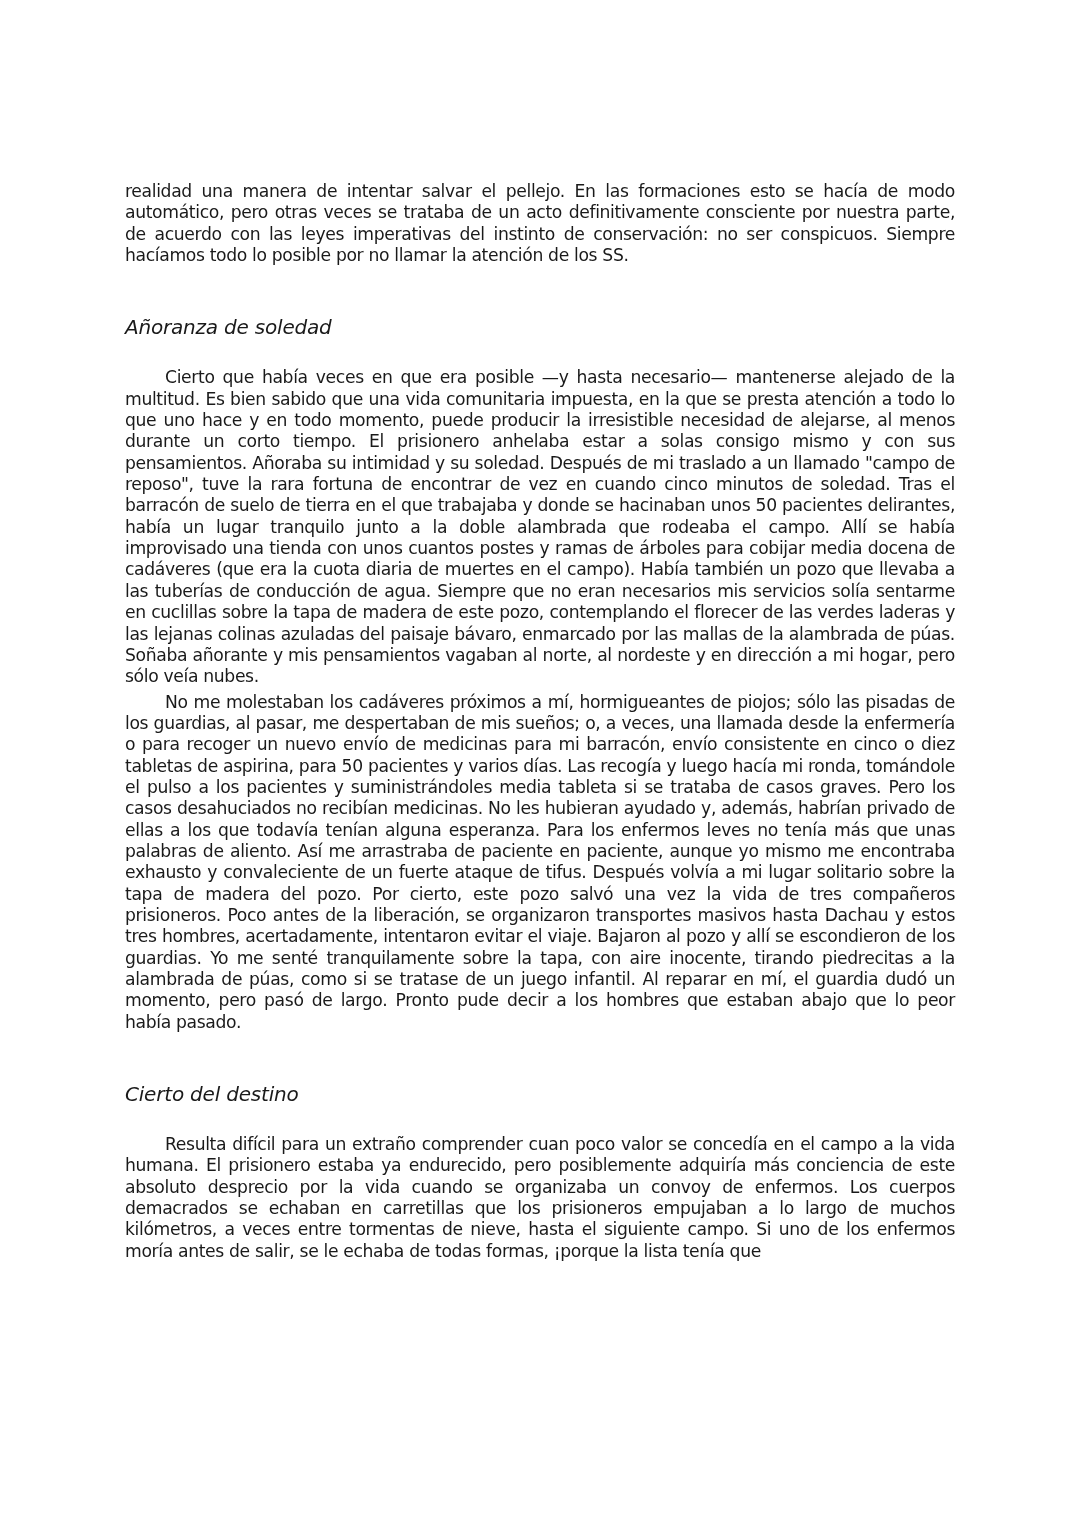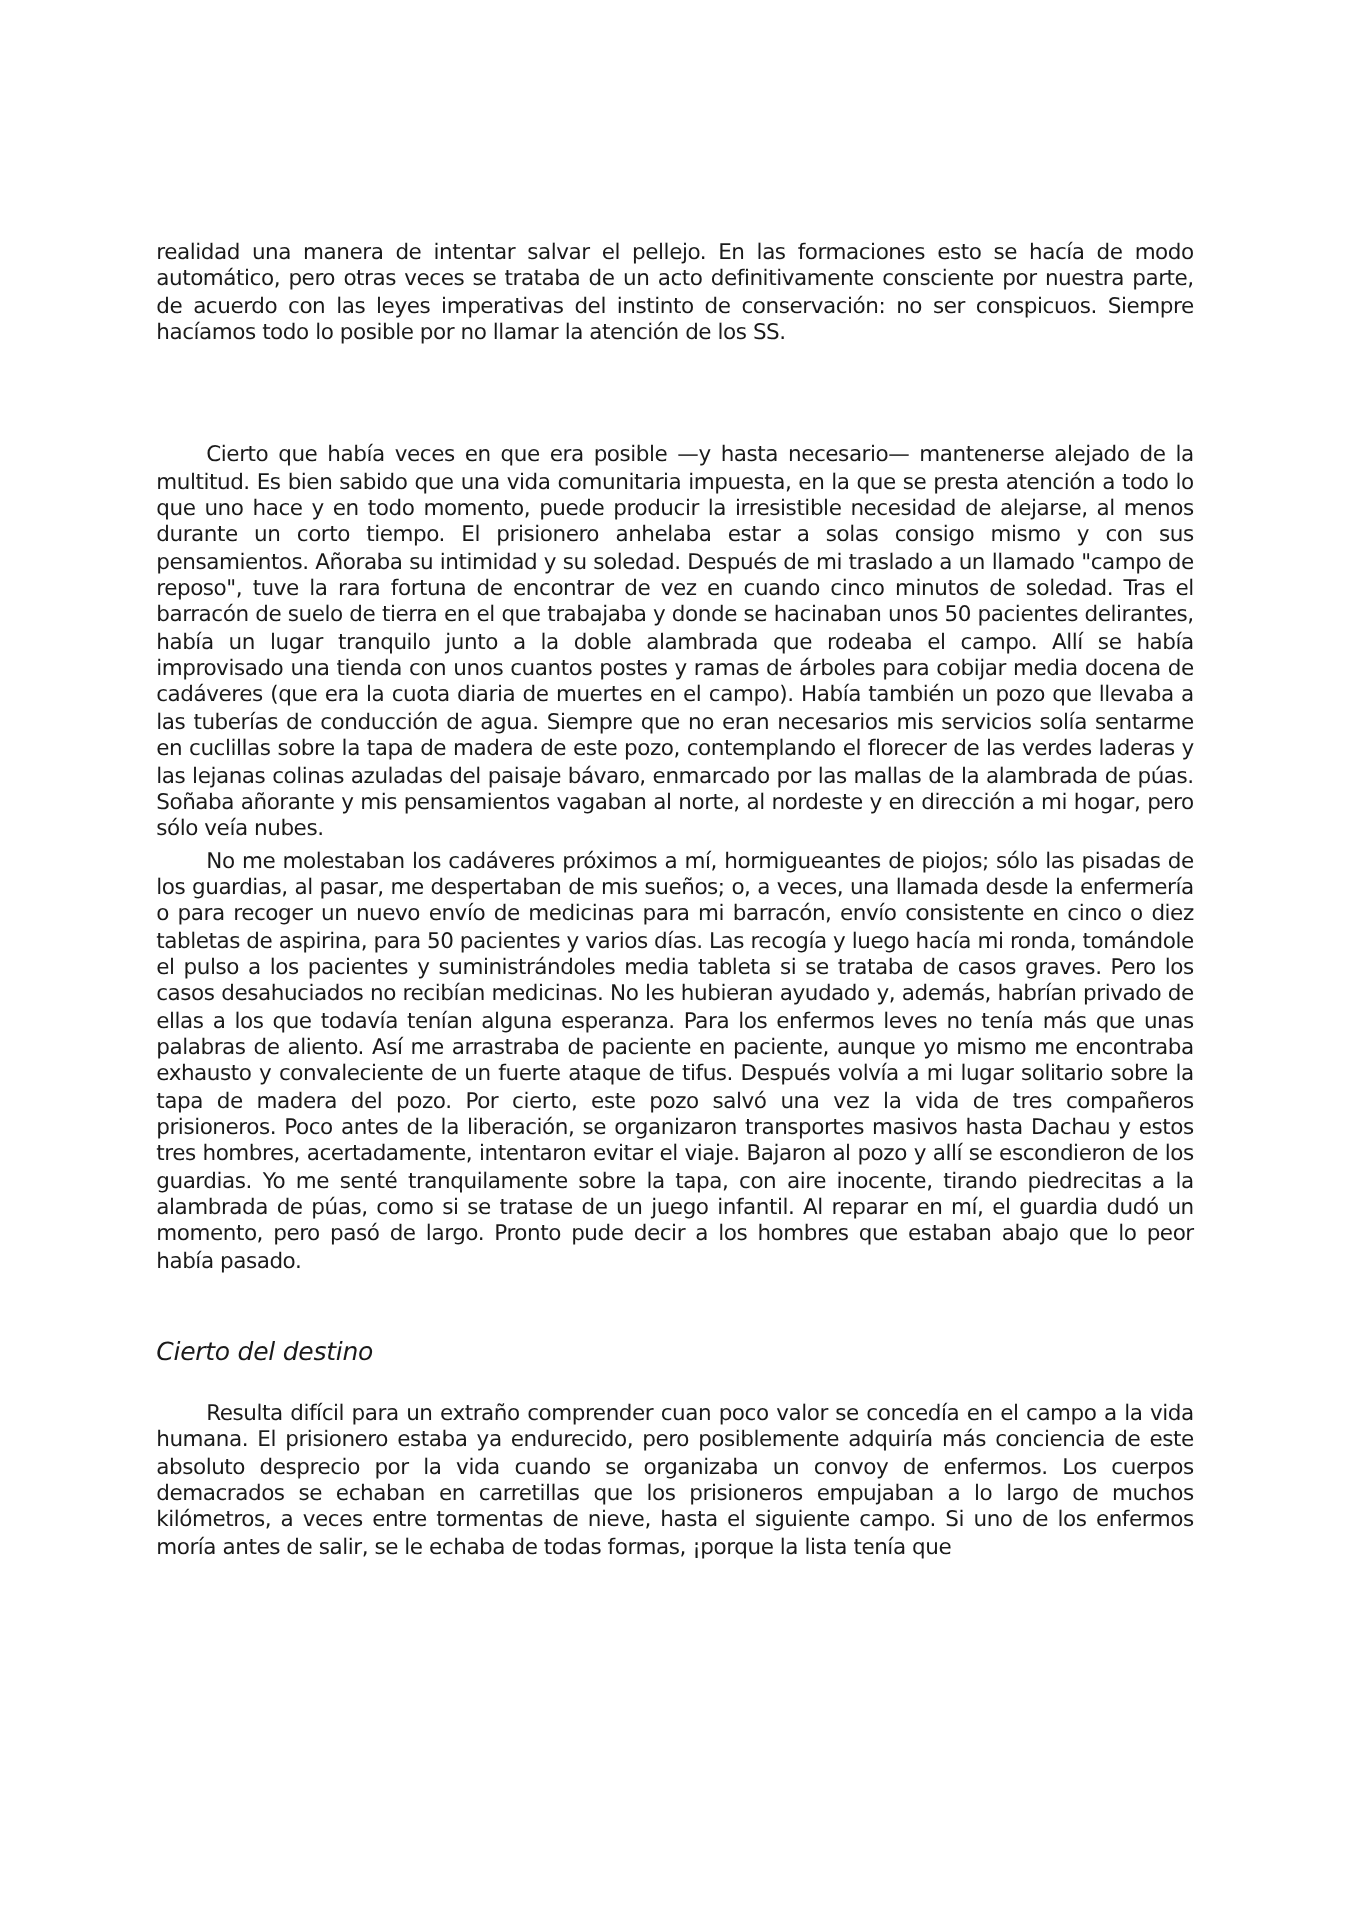--- a/index.html
+++ b/index.html
@@ -11,21 +11,21 @@
       width: 1080px;
       height: 1528px;
       position: relative;
       overflow: hidden;
       font-family: "DejaVu Sans", sans-serif;
       color: #1a1a1a;
     }
     .page {
       position: absolute;
       left: 125px;
-      top: 192px;
+      top: 181px;
       width: 830px;
     }
     p.body-text {
       margin: 0;
       font-size: 17.2px;
       line-height: 21.35px;
       text-align: justify;
       letter-spacing: -0.35px;
       word-spacing: 0px;
     }
@@ -48,20 +48,21 @@
 </head>
 <body>
 
 <div class="page">
 
   <p class="body-text">realidad una manera de intentar salvar el pellejo. En las formaciones esto se hacía de modo automático, pero otras veces se trataba de un acto definitivamente consciente por nuestra parte, de acuerdo con las leyes imperativas del instinto de conservación: no ser conspicuos. Siempre hacíamos todo lo posible por no llamar la atención de los SS.</p>
 
   <div class="gap-before-heading-1"></div>
 
   <section>
+    <h2 class="section-heading">Añoranza de soledad</h2>
     <div class="gap-after-heading"></div>
     <p class="body-text indent">Cierto que había veces en que era posible —y hasta necesario— mantenerse alejado de la multitud. Es bien sabido que una vida comunitaria impuesta, en la que se presta atención a todo lo que uno hace y en todo momento, puede producir la irresistible necesidad de alejarse, al menos durante un corto tiempo. El prisionero anhelaba estar a solas consigo mismo y con sus pensamientos. Añoraba su intimidad y su soledad. Después de mi traslado a un llamado "campo de reposo", tuve la rara fortuna de encontrar de vez en cuando cinco minutos de soledad. Tras el barracón de suelo de tierra en el que trabajaba y donde se hacinaban unos 50 pacientes delirantes, había un lugar tranquilo junto a la doble alambrada que rodeaba el campo. Allí se había improvisado una tienda con unos cuantos postes y ramas de árboles para cobijar media docena de cadáveres (que era la cuota diaria de muertes en el campo). Había también un pozo que llevaba a las tuberías de conducción de agua. Siempre que no eran necesarios mis servicios solía sentarme en cuclillas sobre la tapa de madera de este pozo, contemplando el florecer de las verdes laderas y las lejanas colinas azuladas del paisaje bávaro, enmarcado por las mallas de la alambrada de púas. Soñaba añorante y mis pensamientos vagaban al norte, al nordeste y en dirección a mi hogar, pero sólo veía nubes.</p>
     <div class="gap-para"></div>
     <p class="body-text indent">No me molestaban los cadáveres próximos a mí, hormigueantes de piojos; sólo las pisadas de los guardias, al pasar, me despertaban de mis sueños; o, a veces, una llamada desde la enfermería o para recoger un nuevo envío de medicinas para mi barracón, envío consistente en cinco o diez tabletas de aspirina, para 50 pacientes y varios días. Las recogía y luego hacía mi ronda, tomándole el pulso a los pacientes y suministrándoles media tableta si se trataba de casos graves. Pero los casos desahuciados no recibían medicinas. No les hubieran ayudado y, además, habrían privado de ellas a los que todavía tenían alguna esperanza. Para los enfermos leves no tenía más que unas palabras de aliento. Así me arrastraba de paciente en paciente, aunque yo mismo me encontraba exhausto y convaleciente de un fuerte ataque de tifus. Después volvía a mi lugar solitario sobre la tapa de madera del pozo. Por cierto, este pozo salvó una vez la vida de tres compañeros prisioneros. Poco antes de la liberación, se organizaron transportes masivos hasta Dachau y estos tres hombres, acertadamente, intentaron evitar el viaje. Bajaron al pozo y allí se escondieron de los guardias. Yo me senté tranquilamente sobre la tapa, con aire inocente, tirando piedrecitas a la alambrada de púas, como si se tratase de un juego infantil. Al reparar en mí, el guardia dudó un momento, pero pasó de largo. Pronto pude decir a los hombres que estaban abajo que lo peor había pasado.</p>
   </section>
 
   <div class="gap-before-heading-2"></div>
 
   <section>
     <h2 class="section-heading">Cierto del destino</h2>

